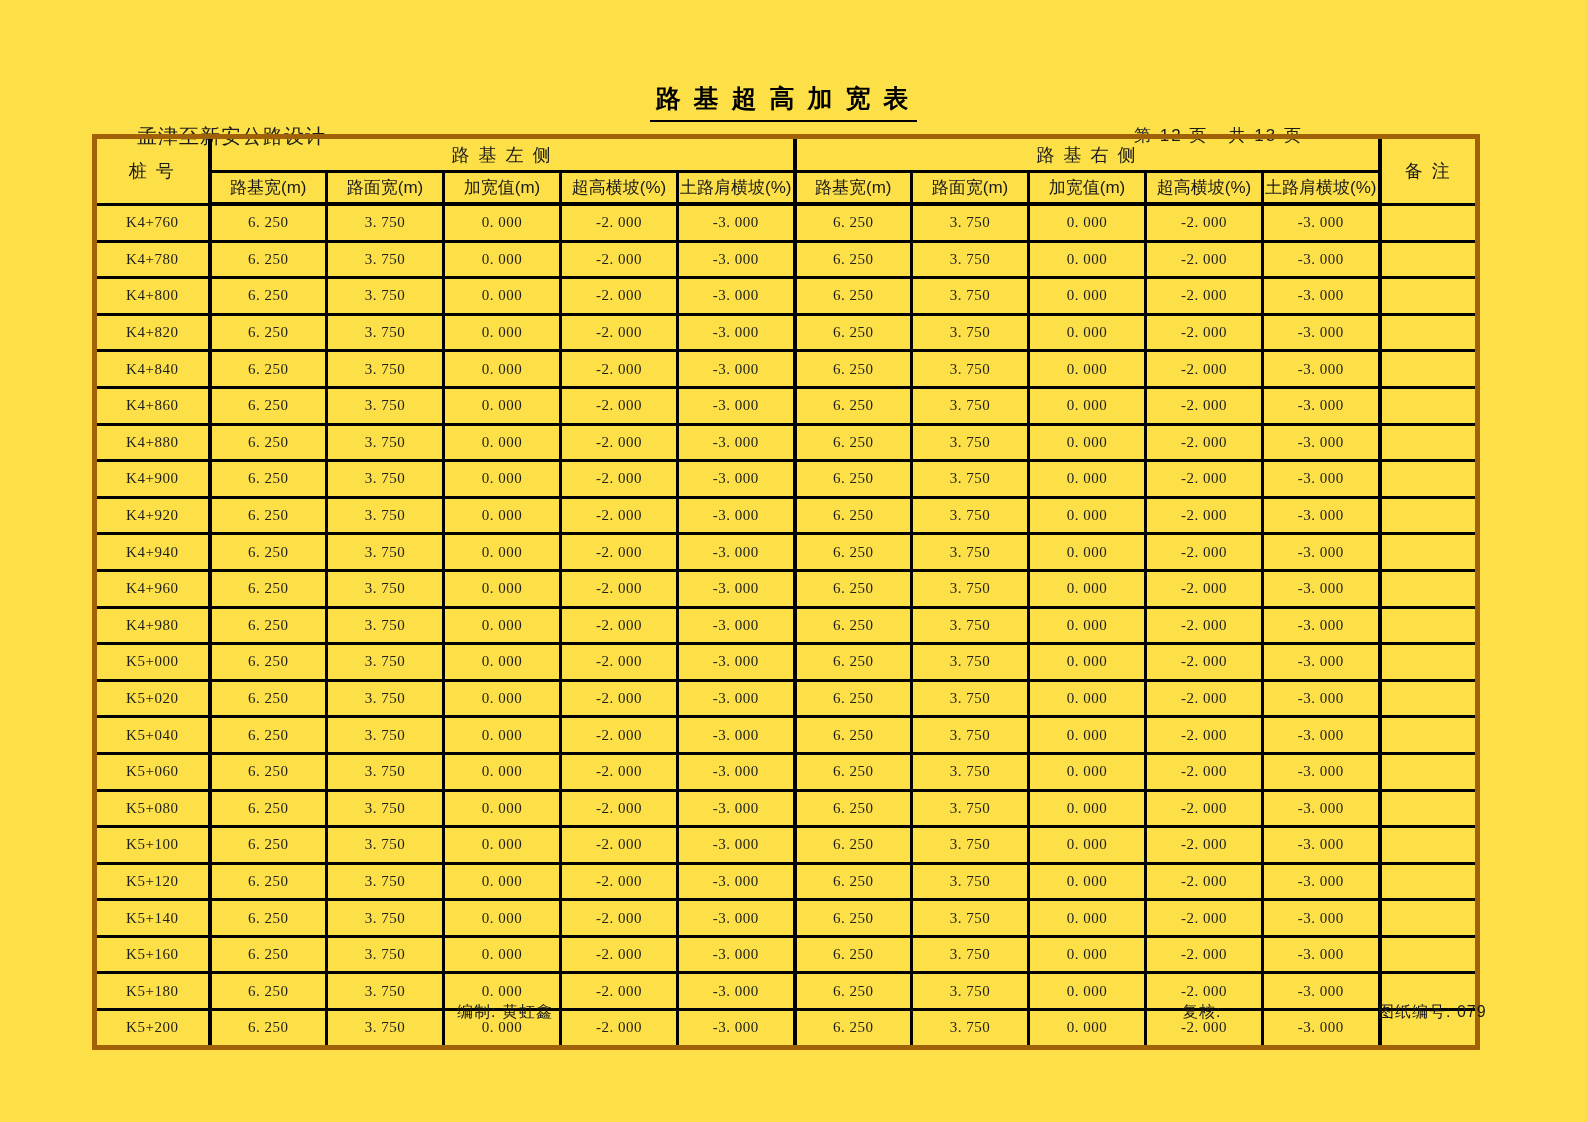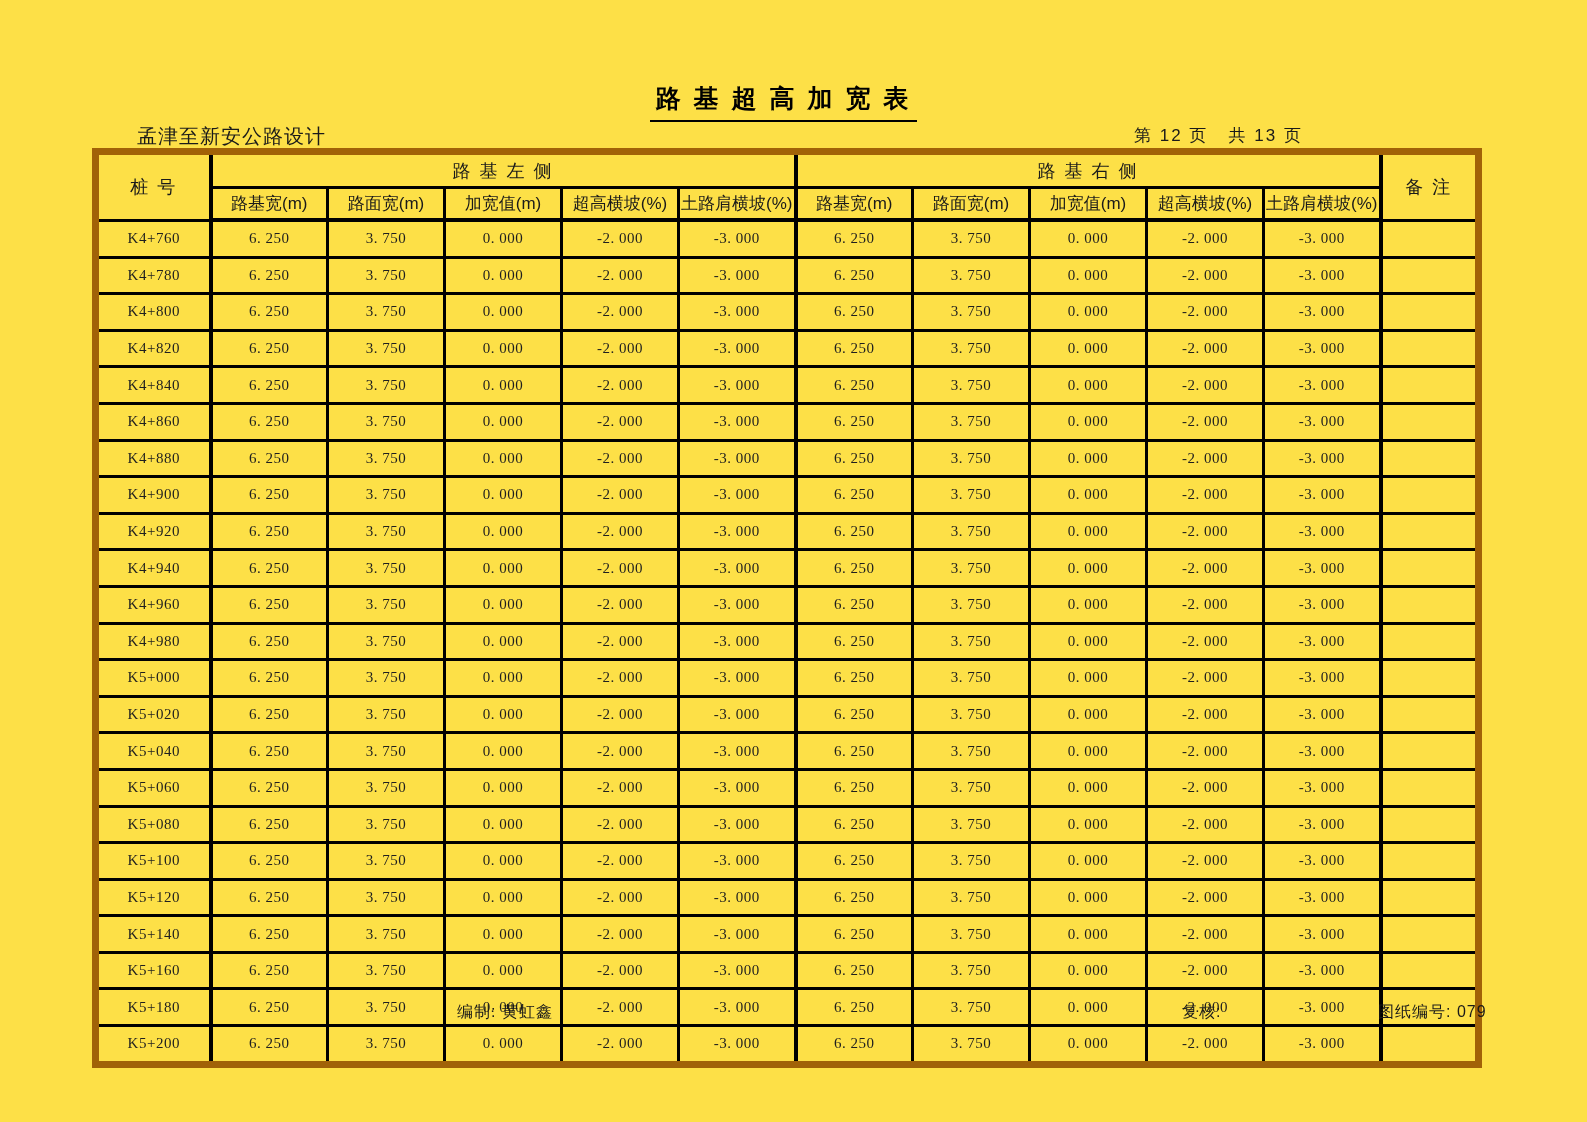--- a/index.html
+++ b/index.html
@@ -46,25 +46,25 @@
     left: 1118px;
     top: 124px;
     font-size: 17px;
     letter-spacing: 2px;
     white-space: pre;
     margin-left: 16px;
   }
   table.data-table {
     position: absolute;
     left: 92px;
-    top: 148px;
+    top: 134px;
     width: 1383px;
     border-collapse: collapse;
     table-layout: fixed;
-    border: 7px solid #a16207;
+    border: 5px solid #a16207;
   }
   .data-table th, .data-table td {
     border: 3px solid #000000;
     text-align: center;
     vertical-align: middle;
     padding: 0;
     white-space: nowrap;
     overflow: hidden;
   }
   .data-table thead th {

